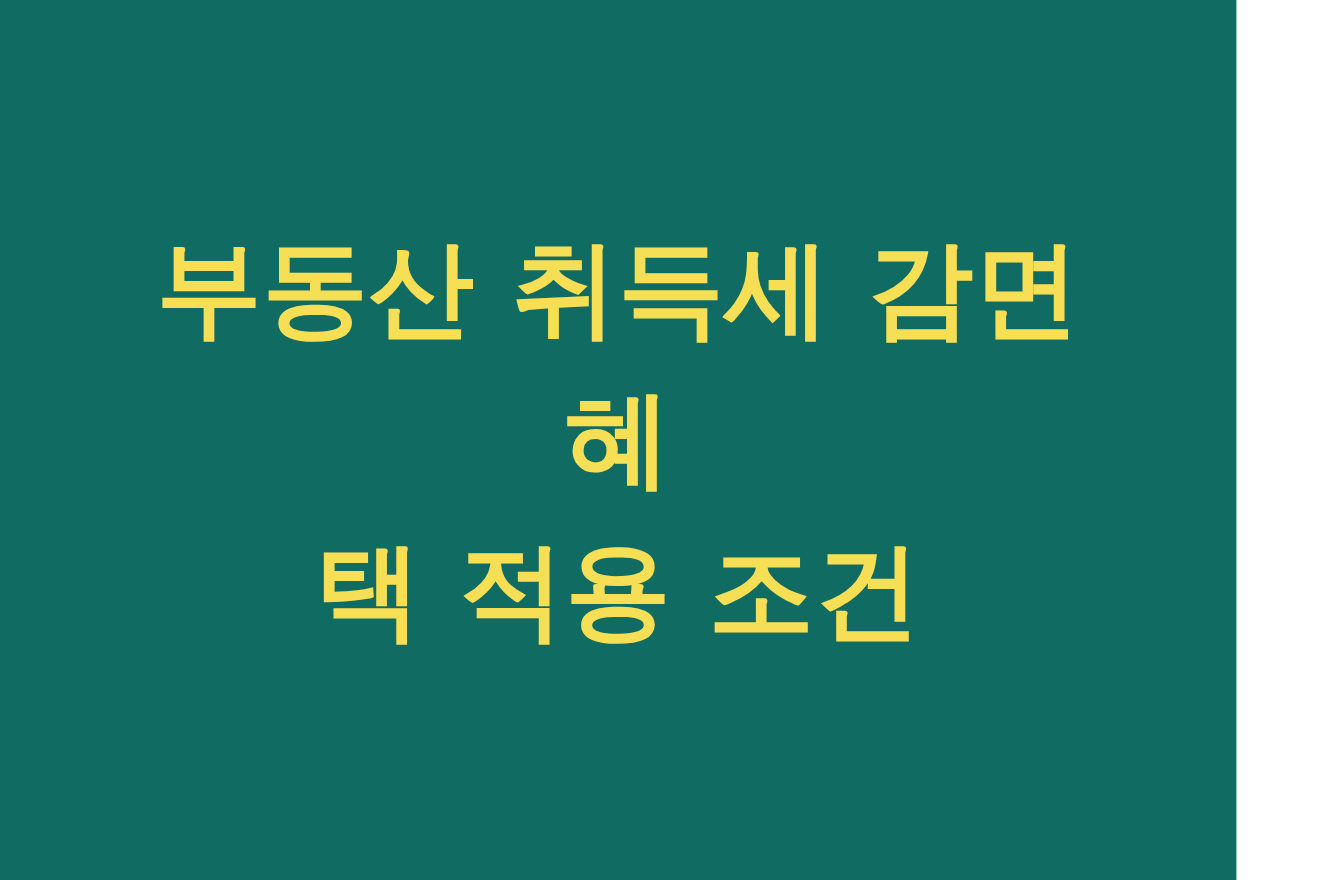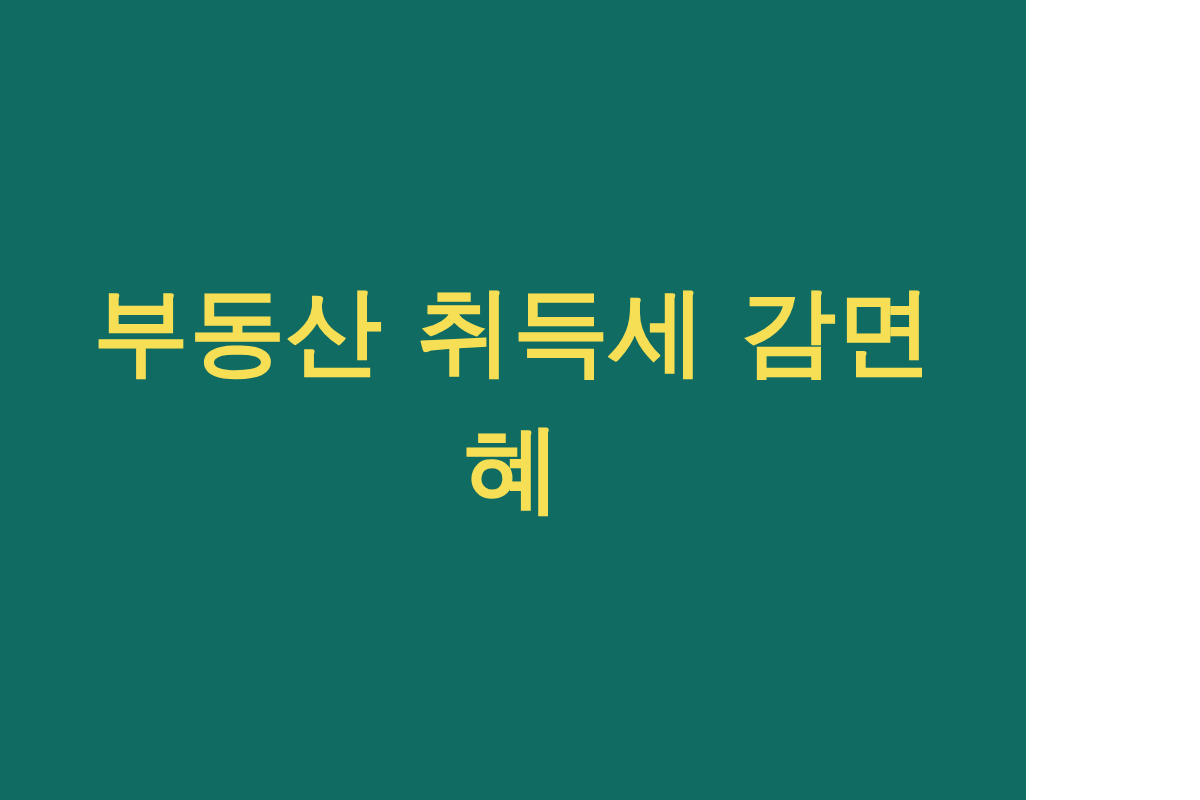--- a/index.html
+++ b/index.html
@@ -7,21 +7,21 @@
     padding: 0;
   }
   body {
     width: 1200px;
     height: 800px;
     overflow: hidden;
     font-family: "DejaVu Sans", "Liberation Sans", sans-serif;
   }
   #banner {
     position: relative;
-    width: 1026px;
+    width: 1124px;
     height: 800px;
     box-sizing: border-box;
     display: flex;
     align-items: center;
     justify-content: center;
   }
   #title-block {
     width: 960px;
     text-align: center;
     line-height: 1.43;
@@ -34,14 +34,15 @@
   .title-line {
     display: block;
   }
 </style>
 </head>
 <body>
 
 <div id="banner" style="background-color: rgb(16, 107, 98);">
   <div id="title-block" style="color: rgb(247, 223, 85); font-size: 96px; text-align: center;">
     <span class="title-line">부동산 취득세 감면 혜</span>
+    <span class="title-line">택 적용 조건</span>
   </div>
 </div>
 
 </body></html>

